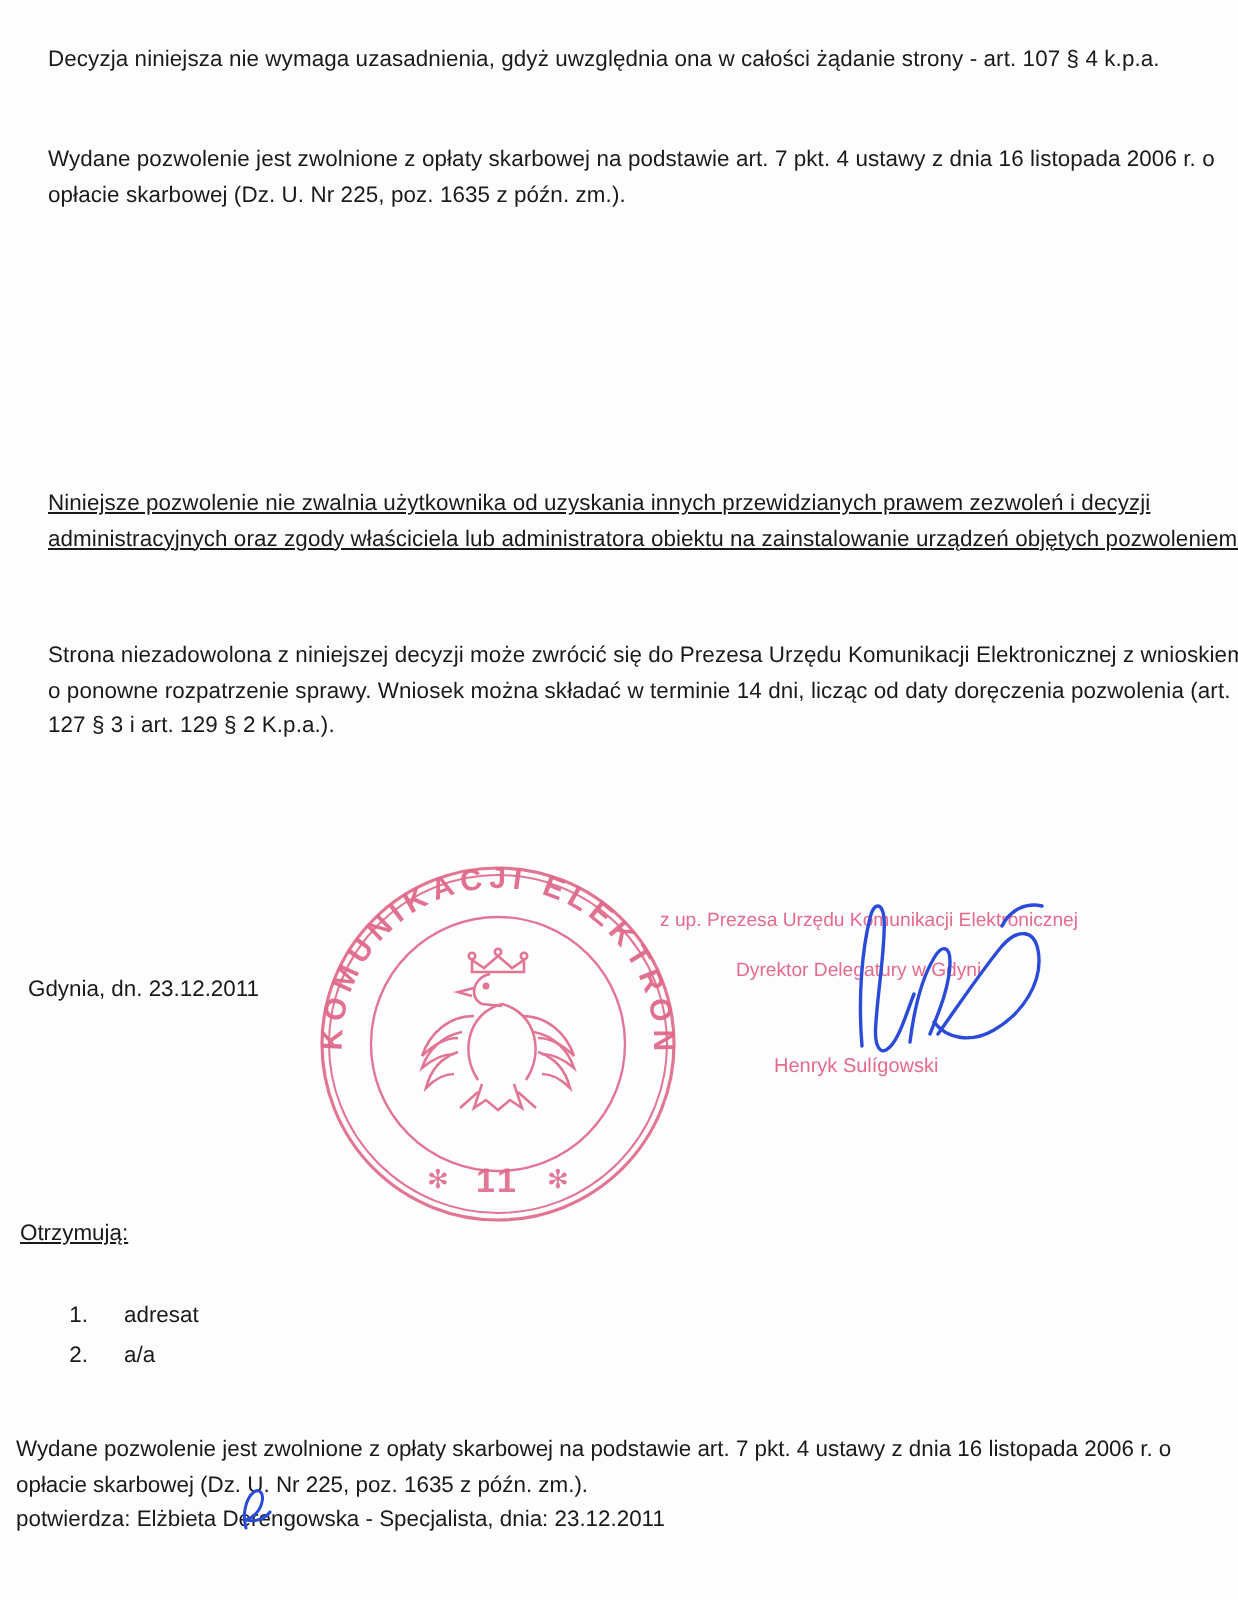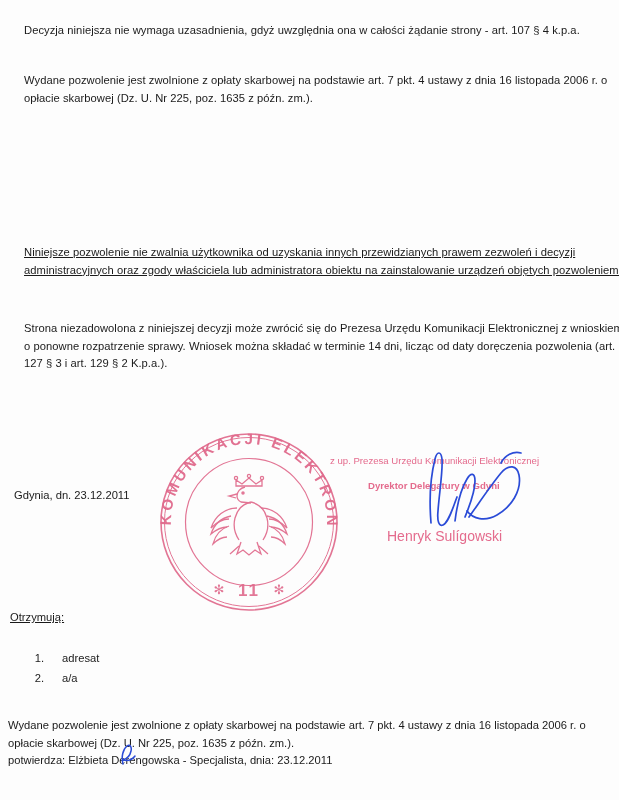--- a/index.html
+++ b/index.html
@@ -110,27 +110,26 @@
     color: #e46b8d;
     white-space: nowrap;
   }
   .sig-line2 {
     position: absolute;
     left: 38px;
     top: 25px;
     font-size: 9.6px;
     color: #e46b8d;
     white-space: nowrap;
-    font-weight: bold;
   }
   .sig-name {
     position: absolute;
     left: 57px;
     top: 73px;
-    font-size: 14px;
+    font-size: 10px;
     color: #e46b8d;
     white-space: nowrap;
   }
   .sig-scribble {
     position: absolute;
     left: 75px;
     top: -10px;
     width: 140px;
     height: 100px;
   }

